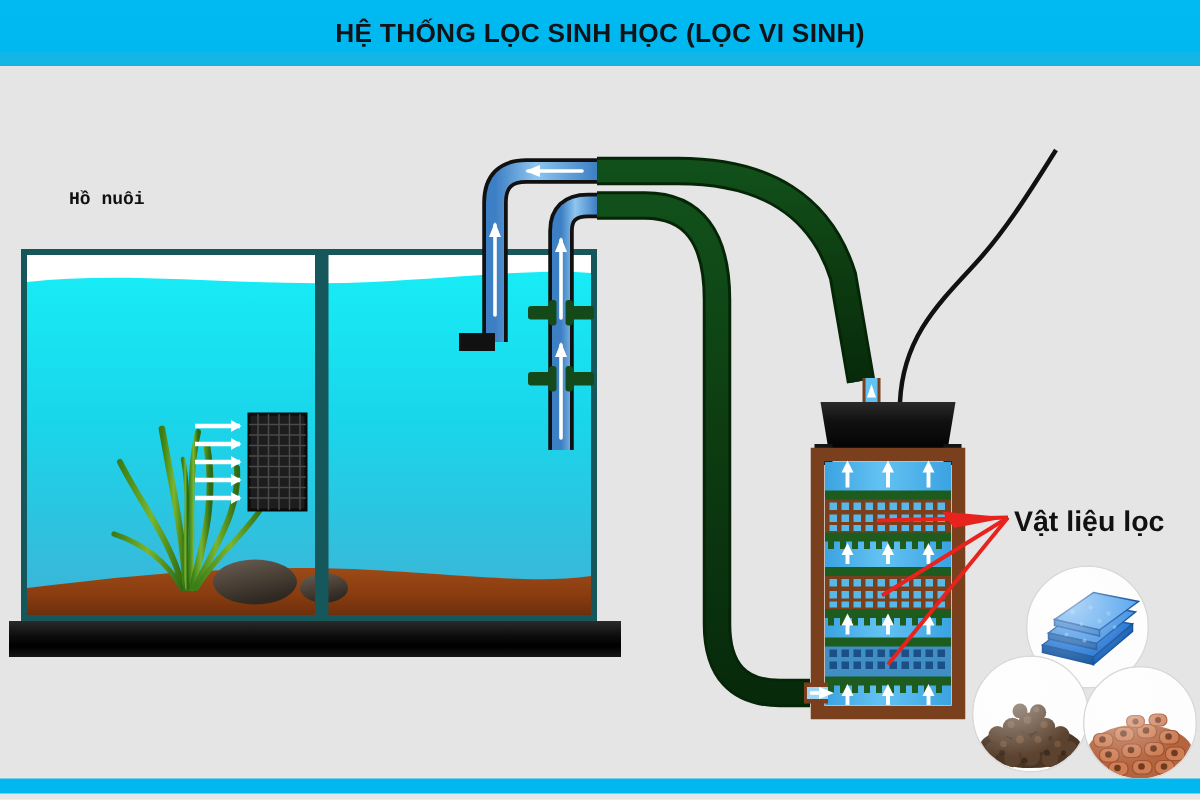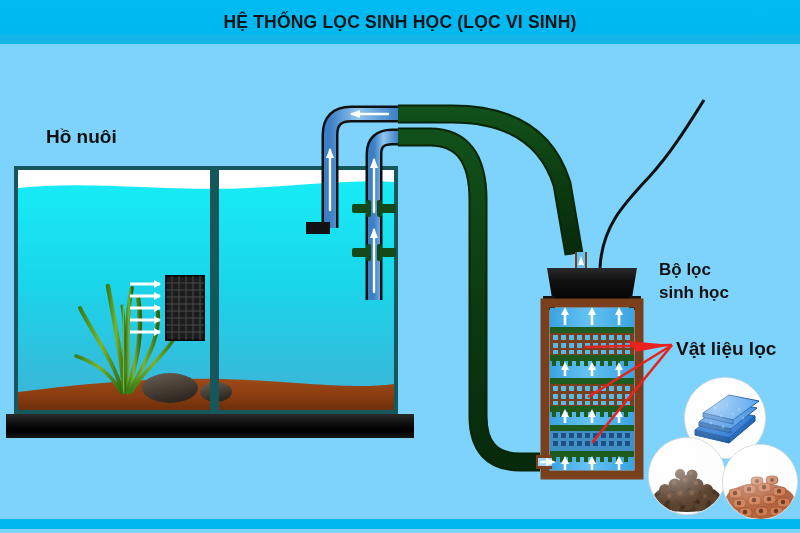--- a/index.html
+++ b/index.html
@@ -1,21 +1,21 @@
 <!DOCTYPE html>
 <html><head>
 <meta charset="utf-8">
 <style>
   html,body{margin:0;padding:0;}
   body{
     width:800px;height:533px;overflow:hidden;
     background:#ffffff;
     font-family:"Liberation Sans", sans-serif;
   }
-  #stage{position:relative;width:800px;height:533px;overflow:hidden;background:#7dd3fc;}
+  #stage{position:relative;width:800px;height:533px;overflow:hidden;background:#e5e5e5;}
 
   
   .banner-top{
     position:absolute;left:0;top:0;width:800px;height:44px;
     background:linear-gradient(180deg,#00baf2 0%,#00b8f0 78%,#11b6e8 79%,#16b4e4 100%);
   }
   .banner-title{
     position:absolute;left:0;top:0;width:800px;height:44px;
     display:flex;align-items:center;justify-content:center;
     color:#101418;font-size:17.5px;font-weight:bold;letter-spacing:.2px;
@@ -23,21 +23,21 @@
     white-space:nowrap;
   }
   .banner-bottom{
     position:absolute;left:0;top:519px;width:800px;height:10px;
     background:#00b8ef;
   }
 
   
   .label{position:absolute;color:#111;font-weight:bold;white-space:nowrap;
          font-family:"Liberation Sans", sans-serif;}
-  #lbl-tank{left:46px;top:126px;font-size:19px;}
+  #lbl-tank{left:46px;top:126px;font-size:12px;font-family:Liberation Mono, monospace;}
   #lbl-filter{left:659px;top:258px;font-size:17px;line-height:23px;}
   #lbl-media{left:676px;top:338px;font-size:19px;}
 
   
   .tank-frame{
     position:absolute;left:14px;top:166px;width:384px;height:248px;
     border:4px solid #15575a;background:#ffffff;box-sizing:border-box;
   }
   .tank-inner{position:absolute;left:0;top:0;right:0;bottom:0;overflow:hidden;background:#fff;}
   .tank-top-rim{
@@ -427,24 +427,20 @@
     <g stroke="#e8221d" stroke-width="2.6" fill="none">
       <path d="M672,345 L585,347"></path>
       <path d="M672,345 L588,397"></path>
       <path d="M672,345 L592,443"></path>
       <path d="M672,345 L628,341 L636,352 z" fill="#e8221d" stroke="none"></path>
     </g>
   </svg>
 
   <div class="label" id="lbl-tank">Hồ nuôi</div>
 
-  <div class="label" id="lbl-filter">
-    <span>Bộ lọc</span><br>
-    <span>sinh học</span>
-  </div>
 
   <div class="label" id="lbl-media">Vật liệu lọc</div>
 
   <div class="inset" id="inset-sponge">
     <svg viewBox="0 0 80 80" width="80" height="80">
       <rect width="80" height="80" fill="#fdfdfd"></rect>
       <g stroke="#0f4e9c" stroke-width="1">
         <path d="M10,52 L36,32 L70,38 L44,60 z" fill="#1f73d4"></path>
         <path d="M10,52 L10,57 L44,65 L44,60 z" fill="#14559f"></path>
         <path d="M44,60 L70,38 L70,43 L44,65 z" fill="#1761b8"></path>

